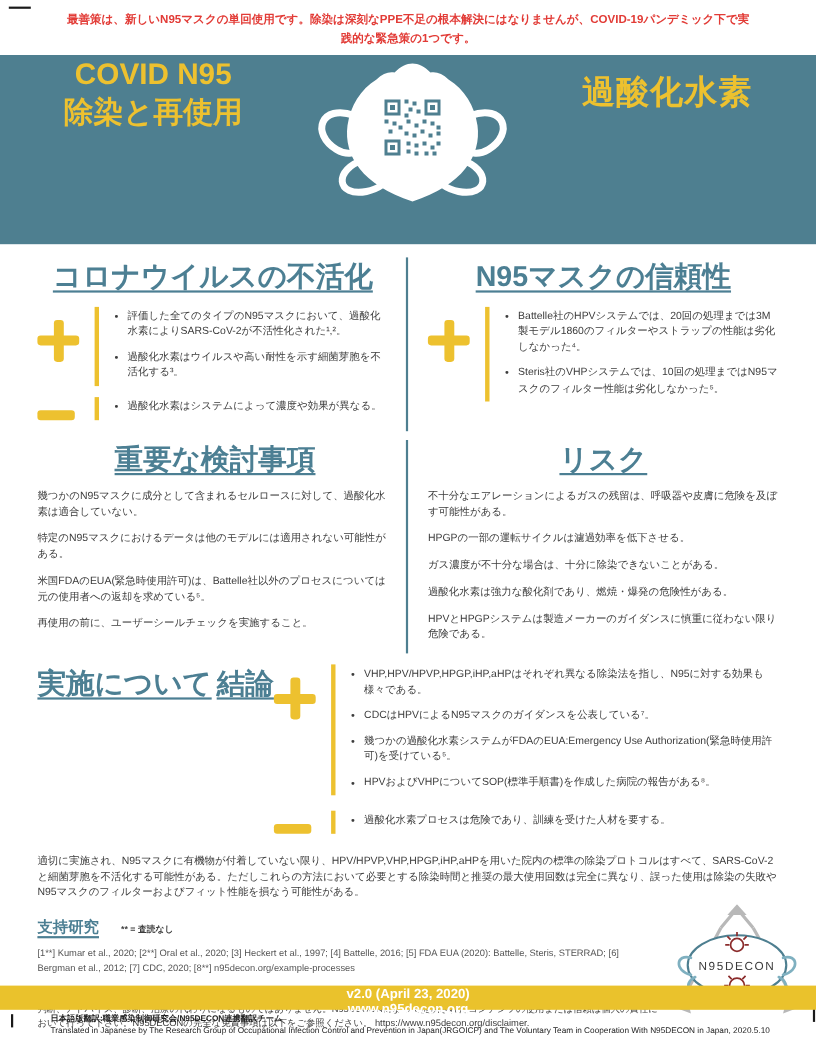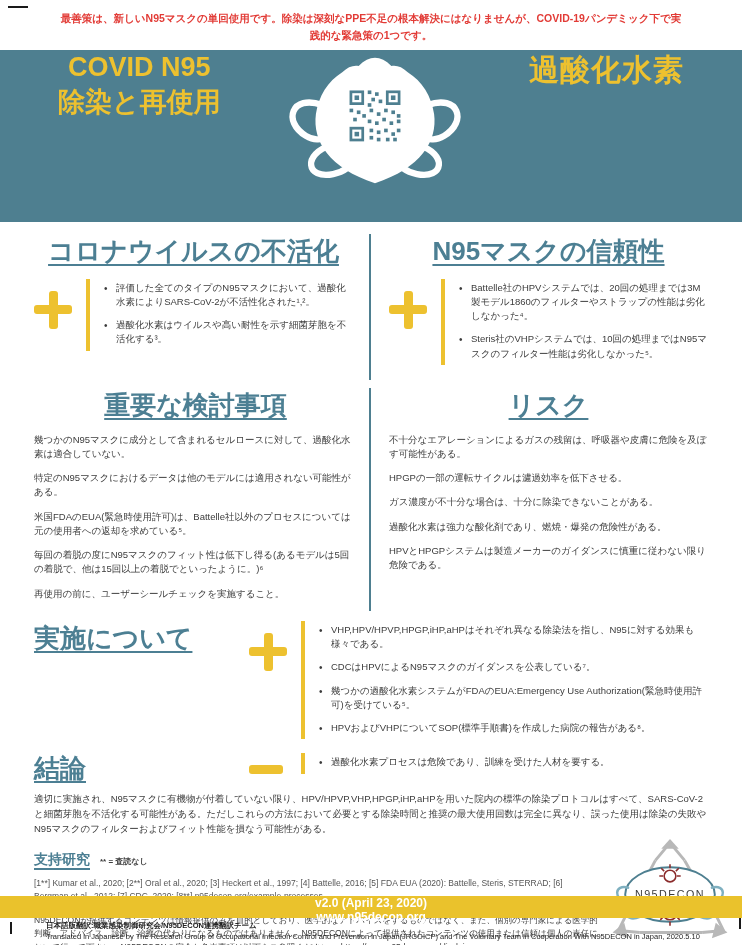--- a/index.html
+++ b/index.html
@@ -23,21 +23,21 @@
   .crop-bl2{left:10px;top:922px;width:1.5px;height:12px;}
 
   
   .notice{padding:10px 60px 6px;text-align:center;color:var(--red);font-weight:bold;
           font-size:10.5px;line-height:1.6;}
 
   
   .band{height:172px;background:var(--teal);display:flex;
         justify-content:space-between;padding:0 58px;}
   .band-title{color:var(--yellow);font-weight:bold;font-size:27px;line-height:1.3;text-align:center;}
-  .band-right{color:var(--yellow);font-weight:bold;font-size:30px;letter-spacing:1px;}
+  .band-right{color:var(--yellow);font-weight:bold;font-size:30px;letter-spacing:1px;margin-top:14px;}
   .band-mask{flex:0 0 auto;margin:0 10px;}
 
   
   h2.sec{color:var(--teal-text);font-size:26px;font-weight:bold;
          text-decoration:underline;text-decoration-thickness:2px;text-underline-offset:4px;
          margin-bottom:10px;}
   .centered{text-align:center;}
 
   .row{display:flex;padding:0 34px;}
   .row1{margin-top:12px;min-height:146px;}
@@ -56,30 +56,30 @@
   .minus-icon{width:34px;height:9px;background:var(--yellow);border-radius:3px;margin-top:8px;}
   .pm-list{list-style:none;border-left:4px solid var(--yellow);padding:2px 0 2px 14px;flex:1;}
   .pm-list li{position:relative;padding-left:12px;font-size:9.5px;line-height:1.5;margin-bottom:9px;}
   .pm-list li:last-child{margin-bottom:2px;}
   .pm-list li::before{content:"\2022";position:absolute;left:0;top:0;font-size:10px;}
 
   .para p{font-size:9.5px;line-height:1.5;margin-bottom:10px;}
 
   
   .row3{margin-top:10px;}
-  .impl-left{width:215px;flex:0 0 215px;display:flex;flex-direction:column;
+  .impl-left{width:215px;flex:0 0 215px;display:flex;flex-direction:row;
              justify-content:space-between;padding-bottom:2px;}
   .impl-right{flex:1;}
   .impl-right .pm-block{margin-bottom:14px;}
 
   .conclusion-text{padding:4px 34px 0;font-size:9.5px;line-height:1.55;}
 
   
   .research{position:relative;padding:14px 34px 0;}
-  .research-head{display:flex;align-items:baseline;gap:10px;margin-bottom:8px;}
+  .research-head{display:flex;align-items:baseline;gap:20px;margin-bottom:8px;}
   .research-head h2{font-size:14px;margin-bottom:0;}
   .research-note{font-size:8px;font-weight:bold;color:var(--ink);}
   .refs{width:80%;font-size:8.5px;line-height:1.6;color:var(--gray);margin-bottom:10px;}
   .disclaimer{width:84%;font-size:8.5px;line-height:1.6;color:var(--ink);}
   .logo-wrap{position:absolute;right:8px;top:2px;}
 
   
   .footer-bar{position:absolute;left:0;right:0;top:896px;height:22px;background:#EAC22C;
               color:#ffffff;font-weight:bold;font-size:12px;display:flex;
               align-items:center;justify-content:space-between;padding:0 46px;flex-direction:column;}
@@ -173,20 +173,28 @@
           <div class="plus-icon">
               <span class="pv"></span>
               <span class="ph"></span>
             </div>
         </div>
         <ul class="pm-list">
           <li>評価した全てのタイプのN95マスクにおいて、過酸化水素によりSARS-CoV-2が不活性化された¹,²。</li>
           <li>過酸化水素はウイルスや高い耐性を示す細菌芽胞を不活化する³。</li>
         </ul>
       </div>
+      <div class="pm-block">
+        <div class="pm-icon-col">
+          <div class="minus-icon"></div>
+        </div>
+        <ul class="pm-list">
+          <li>過酸化水素はシステムによって濃度や効果が異なる。</li>
+        </ul>
+      </div>
     </div>
     <div class="col col-right">
       <h2 class="sec centered">N95マスクの信頼性</h2>
       <div class="pm-block">
         <div class="pm-icon-col">
           <div class="plus-icon">
               <span class="pv"></span>
               <span class="ph"></span>
             </div>
         </div>
@@ -197,21 +205,20 @@
       </div>
     </div>
   </div>
 
   <div class="row row2">
     <div class="col col-left para">
       <h2 class="sec centered">重要な検討事項</h2>
       <p>幾つかのN95マスクに成分として含まれるセルロースに対して、過酸化水素は適合していない。</p>
       <p>特定のN95マスクにおけるデータは他のモデルには適用されない可能性がある。</p>
       <p>米国FDAのEUA(緊急時使用許可)は、Battelle社以外のプロセスについては元の使用者への返却を求めている⁵。</p>
-      <p>毎回の着脱の度にN95マスクのフィット性は低下し得る(あるモデルは5回の着脱で、他は15回以上の着脱でといったように。)⁶</p>
       <p>再使用の前に、ユーザーシールチェックを実施すること。</p>
     </div>
     <div class="col col-right para">
       <h2 class="sec centered">リスク</h2>
       <p>不十分なエアレーションによるガスの残留は、呼吸器や皮膚に危険を及ぼす可能性がある。</p>
       <p>HPGPの一部の運転サイクルは濾過効率を低下させる。</p>
       <p>ガス濃度が不十分な場合は、十分に除染できないことがある。</p>
       <p>過酸化水素は強力な酸化剤であり、燃焼・爆発の危険性がある。</p>
       <p>HPVとHPGPシステムは製造メーカーのガイダンスに慎重に従わない限り危険である。</p>
     </div>

